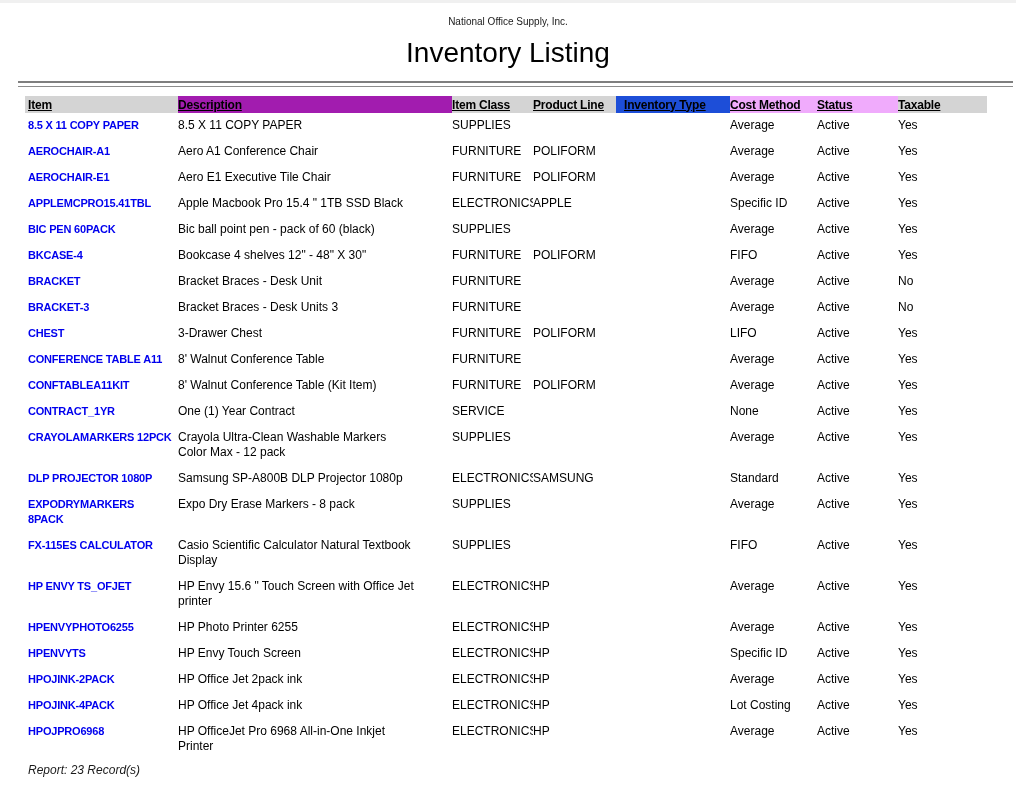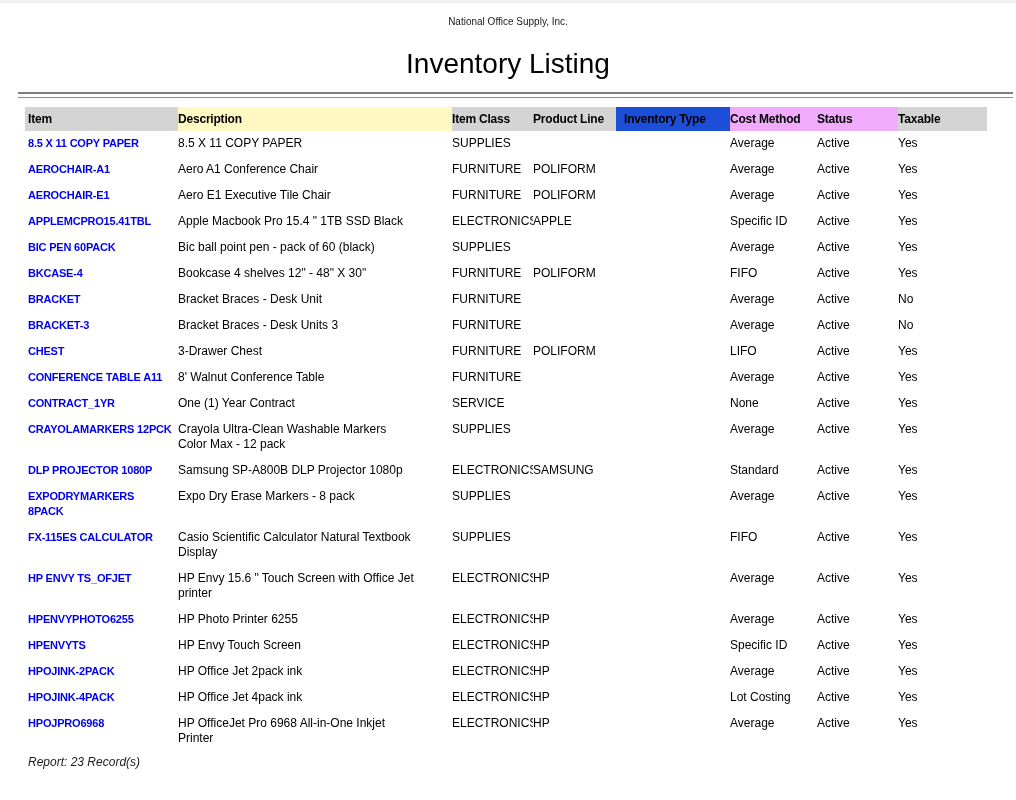--- a/index.html
+++ b/index.html
@@ -21,21 +21,21 @@
   }
   .report-header { padding-top: 13px; text-align: center; }
   .company-name {
     font-size: 10px;
     line-height: 18px;
     color: #1a1a1a;
   }
   .report-title {
     font-size: 28px;
     line-height: 34px;
-    margin-top: 16px;
+    margin-top: 5px;
     color: #000;
   }
   .double-rule {
     margin: 11px 3px 0 18px;
     height: 6px;
     border-top: 2px solid #7f7f7f;
     border-bottom: 1px solid #8c8c8c;
   }
   .report-table {
     margin: 9px 0 0 25px;
@@ -46,23 +46,24 @@
   .report-table col.c1 { width: 153px; }
   .report-table col.c2 { width: 274px; }
   .report-table col.c3 { width: 81px; }
   .report-table col.c4 { width: 83px; }
   .report-table col.c5 { width: 114px; }
   .report-table col.c6 { width: 87px; }
   .report-table col.c7 { width: 81px; }
   .report-table col.c8 { width: 89px; }
   .report-table th {
     background: #d4d4d4;
-    height: 24px;
+    height: 17px;
     font-size: 12px;
     font-weight: bold;
+    text-decoration: underline;
     text-align: left;
     vertical-align: middle;
     padding: 0 2px 0 0;
     letter-spacing: -0.2px;
     white-space: nowrap;
     overflow: hidden;
   }
   .report-table th:first-child { padding-left: 3px; }
   .report-table td {
     font-size: 12px;
@@ -108,21 +109,21 @@
         <col class="c3">
         <col class="c4">
       <col class="c5">
         <col class="c6">
         <col class="c7">
         <col class="c8">
     </colgroup>
     <thead>
       <tr>
         <th style="background: rgb(212, 212, 212);">Item</th>
-        <th style="background: #fef9c3;">Description</th>
+        <th style="background: #a21caf;">Description</th>
         <th style="background: rgb(212, 212, 212);">Item Class</th>
         <th style="background: rgb(212, 212, 212);">Product Line</th>
         <th style="background: #1d4ed8; padding-left: 8px;">Inventory Type</th>
         <th style="background: #f0abfc;">Cost Method</th>
         <th style="background: #f0abfc;">Status</th>
         <th style="background: rgb(212, 212, 212);">Taxable</th>
       </tr>
     </thead>
     <tbody>
         <tr>
@@ -219,20 +220,30 @@
     <td><span class="item-link" style="color: rgb(0, 0, 238);">CONFERENCE TABLE A11</span></td>
     <td>8' Walnut Conference Table</td>
     <td>FURNITURE</td>
     <td></td>
     <td></td>
     <td>Average</td>
     <td>Active</td>
     <td>Yes</td>
   </tr>
         <tr>
+    <td><span class="item-link" style="color: rgb(0, 0, 238);">CONFTABLEA11KIT</span></td>
+    <td>8' Walnut Conference Table (Kit Item)</td>
+    <td>FURNITURE</td>
+    <td>POLIFORM</td>
+    <td></td>
+    <td>Average</td>
+    <td>Active</td>
+    <td>Yes</td>
+  </tr>
+        <tr>
     <td><span class="item-link" style="color: rgb(0, 0, 238);">CONTRACT_1YR</span></td>
     <td>One (1) Year Contract</td>
     <td>SERVICE</td>
     <td></td>
     <td></td>
     <td>None</td>
     <td>Active</td>
     <td>Yes</td>
   </tr>
         <tr>

